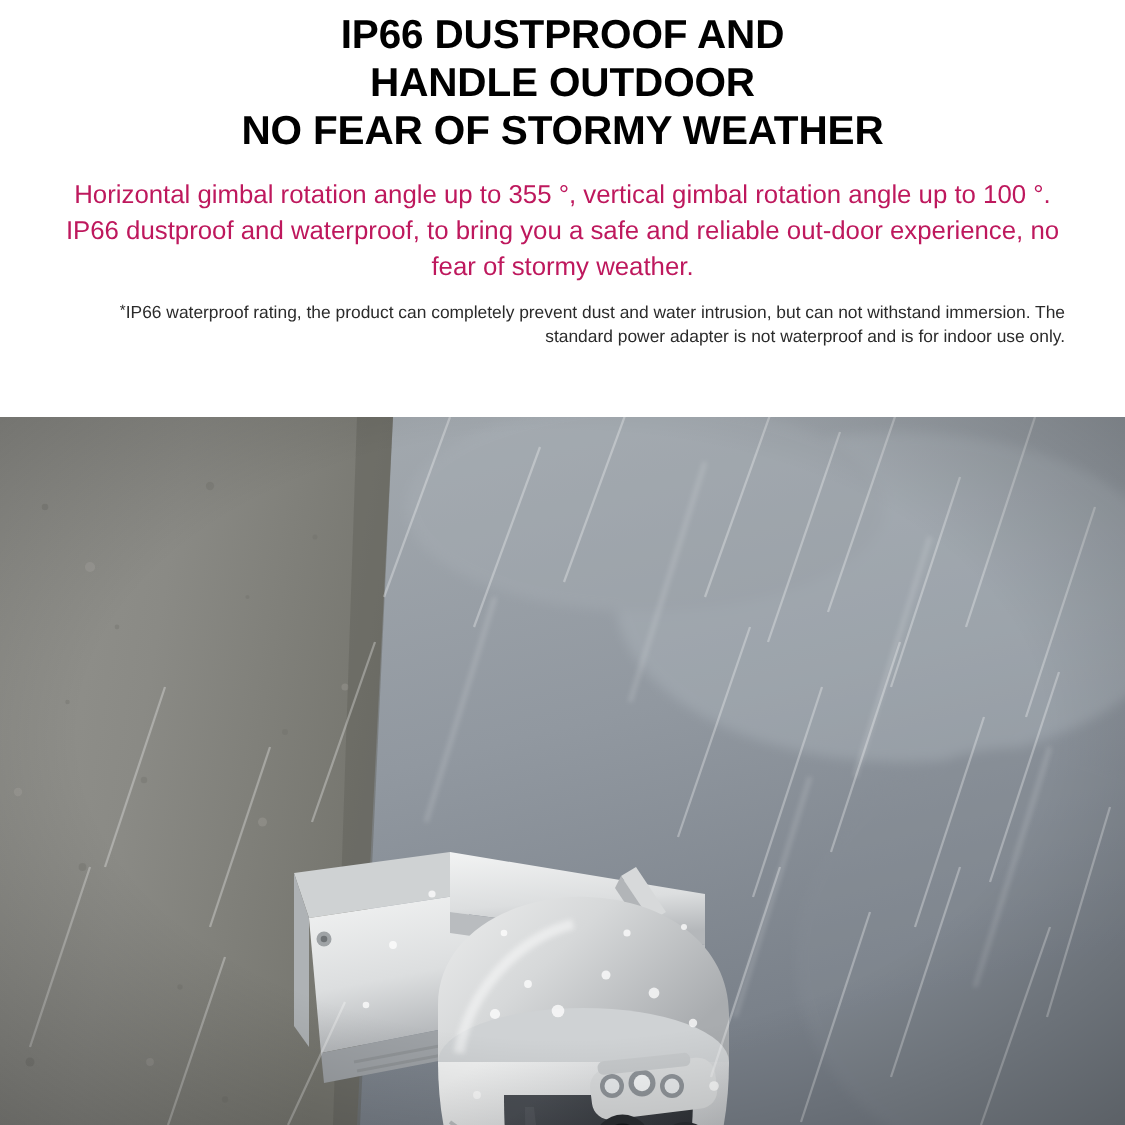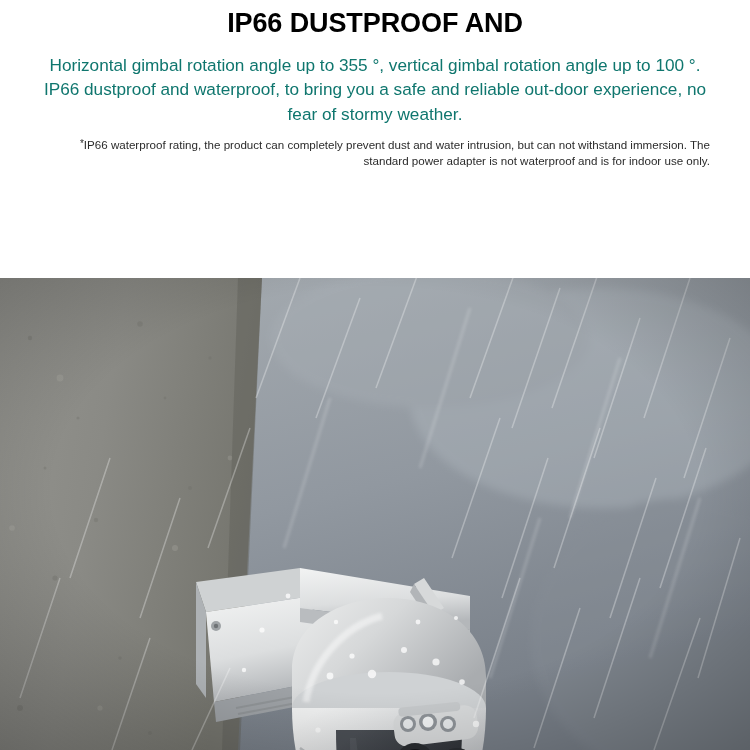--- a/index.html
+++ b/index.html
@@ -32,21 +32,21 @@
     margin: 0;
   }
   .headline .hl {
     display: block;
     white-space: nowrap;
   }
   .body-copy {
     margin: 13px 12px 0 12px;
     font-size: 17.2px;
     line-height: 1.42;
-    color: #0f766e;
+    color: #be185d;
     text-align: center;
   }
   .disclaimer {
     margin: 11px 22px 0 22px;
     font-size: 11.6px;
     line-height: 1.38;
     color: #2b2b2b;
     text-align: right;
   }
   .disclaimer .star {
@@ -68,20 +68,22 @@
 </style>
 </head>
 <body>
 
 <div class="page">
 
   <div class="text-block">
 
     <h1 class="headline">
       <span class="hl">IP66 DUSTPROOF AND</span>
+      <span class="hl">HANDLE OUTDOOR</span>
+      <span class="hl">NO FEAR OF STORMY WEATHER</span>
     </h1>
 
     <p class="body-copy">Horizontal gimbal rotation angle up to 355 °, vertical gimbal rotation angle up to 100 °. IP66 dustproof and waterproof, to bring you a safe and reliable out-door experience, no fear of stormy weather.</p>
 
     <p class="disclaimer"><span class="star">*</span><span>IP66 waterproof rating, the product can completely prevent dust and water intrusion, but can not withstand immersion. The standard power adapter is not waterproof and is for indoor use only.</span></p>
 
   </div>
 
   <div class="photo">
     <svg viewBox="0 0 750 472" xmlns="http://www.w3.org/2000/svg" aria-hidden="true">

